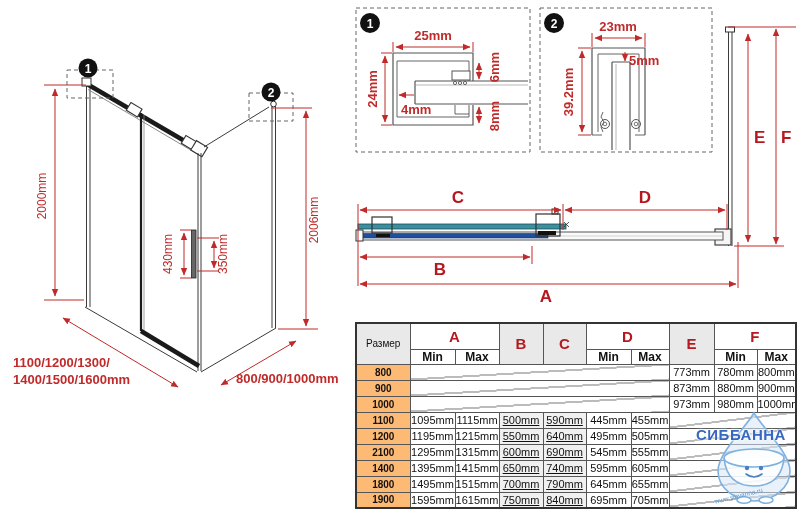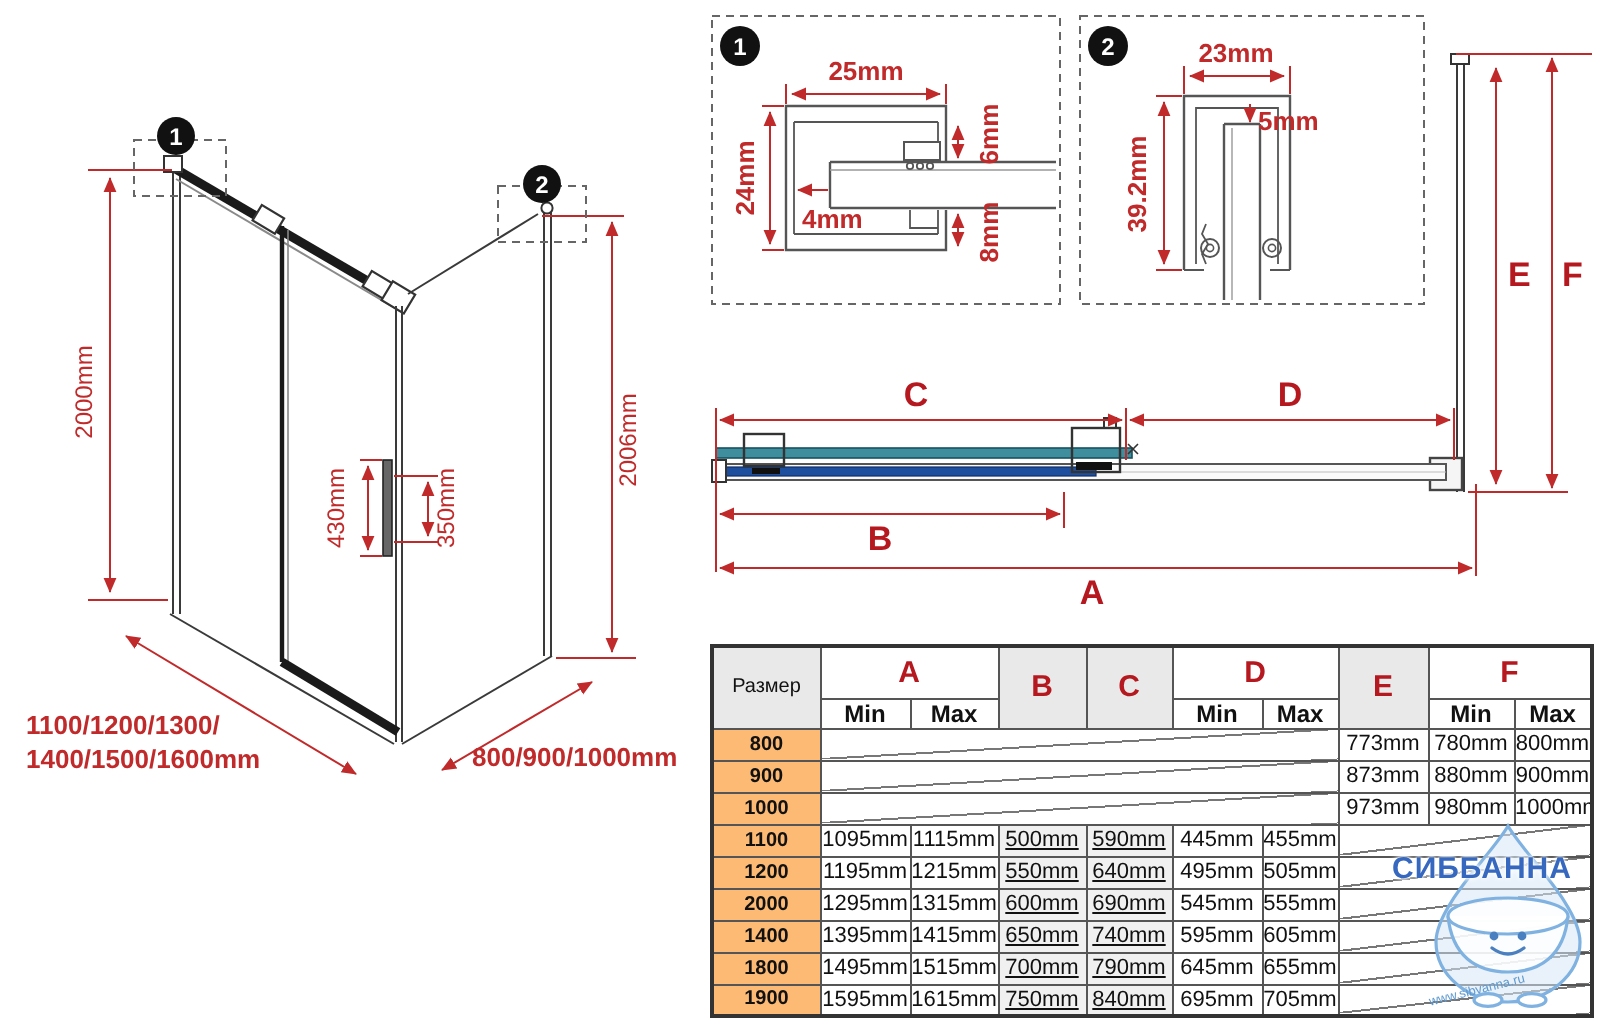--- a/index.html
+++ b/index.html
@@ -317,21 +317,21 @@
       <td class="size-cell">1200</td>
       <td class="data">1195mm</td>
       <td class="data">1215mm</td>
       <td class="data shade">550mm</td>
       <td class="data shade">640mm</td>
       <td class="data">495mm</td>
       <td class="data">505mm</td>
       <td colspan="3" class="diag"></td>
     </tr>
     <tr class="dr">
-      <td class="size-cell">2000</td>
+      <td class="size-cell">2100</td>
       <td class="data">1295mm</td>
       <td class="data">1315mm</td>
       <td class="data shade">600mm</td>
       <td class="data shade">690mm</td>
       <td class="data">545mm</td>
       <td class="data">555mm</td>
       <td colspan="3" class="diag"></td>
     </tr>
     <tr class="dr">
       <td class="size-cell">1400</td>

